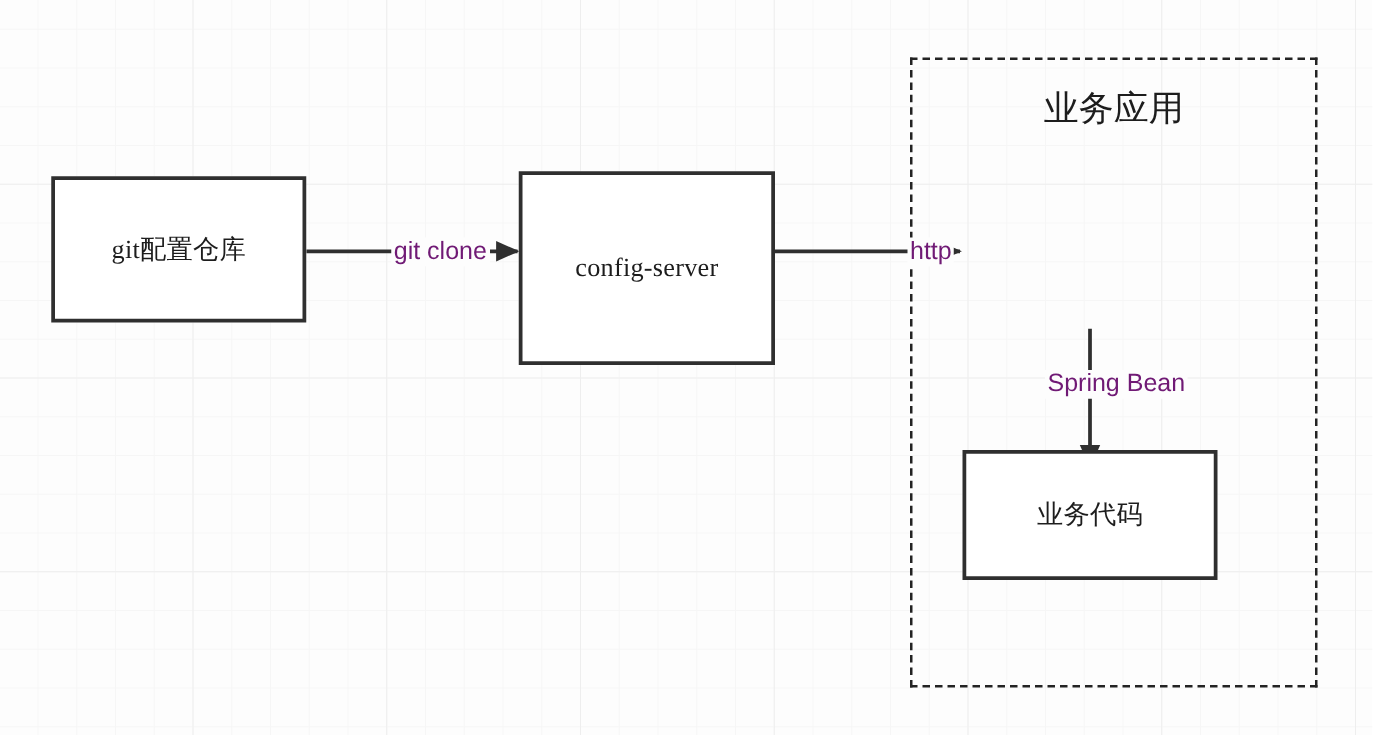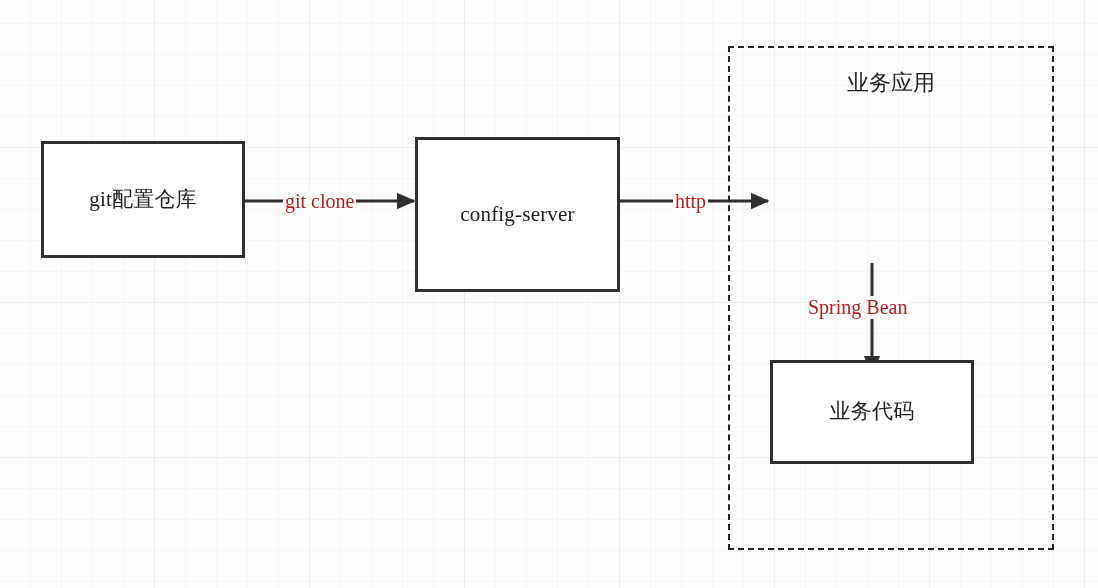--- a/index.html
+++ b/index.html
@@ -69,35 +69,36 @@
     position: absolute;
     box-sizing: border-box;
     border: 2px dashed #232323;
     background: transparent;
     z-index: 1;
   }
   .group-title {
     position: absolute;
     z-index: 2;
     font-family: "DejaVu Sans", "Liberation Sans", sans-serif;
-    font-size: 22px;
+    font-size: 28px;
     color: #1d1d1d;
     white-space: nowrap;
   }
 
   
   .edge-label {
     position: absolute;
     z-index: 4;
-    font-family: Liberation Serif, serif;
+    font-family: Liberation Sans, sans-serif;
     font-size: 20px;
-    color: #b91c1c;
+    color: #701a75;
     background: transparent;
     white-space: nowrap;
     padding: 0 2px;
+    margin-left: 30px;
   }
   .edge-label.on-line {
     background: #fdfdfd;
   }
 </style>
 </head>
 <body>
 
 <div id="canvas">
 
@@ -113,21 +114,21 @@
 
     <line x1="245" y1="201" x2="414" y2="201" stroke="#2f2f2f" stroke-width="3" marker-end="url(#arrow)"></line>
 
     <line x1="620" y1="201" x2="768" y2="201" stroke="#2f2f2f" stroke-width="3" marker-end="url(#arrow)"></line>
 
     <line x1="872" y1="263" x2="872" y2="373" stroke="#2f2f2f" stroke-width="3" marker-end="url(#arrow)"></line>
   </svg>
 
   <div class="edge-label on-line" style="left:283px; top:190px;">git clone</div>
 
-  <div class="edge-label on-line" style="left:673px; top:190px;">http</div>
+  <div class="edge-label on-line" style="left:696px; top:190px;">http</div>
 
   <div class="edge-label" style="left:806px; top:296px; background:#fdfdfd;">Spring Bean</div>
 
   <div class="node" style="left:41px; top:141px; width:204px; height:117px;">
     <span class="node-label mixed">
       <span class="latin">git</span><span class="han">配置仓库</span>
     </span>
   </div>
 
   <div class="node" style="left:415px; top:137px; width:205px; height:155px;">

